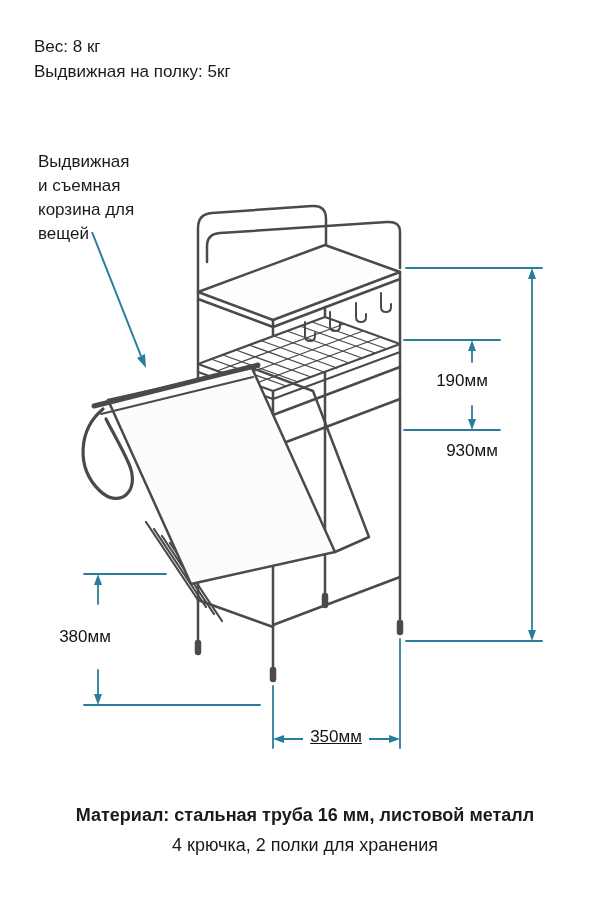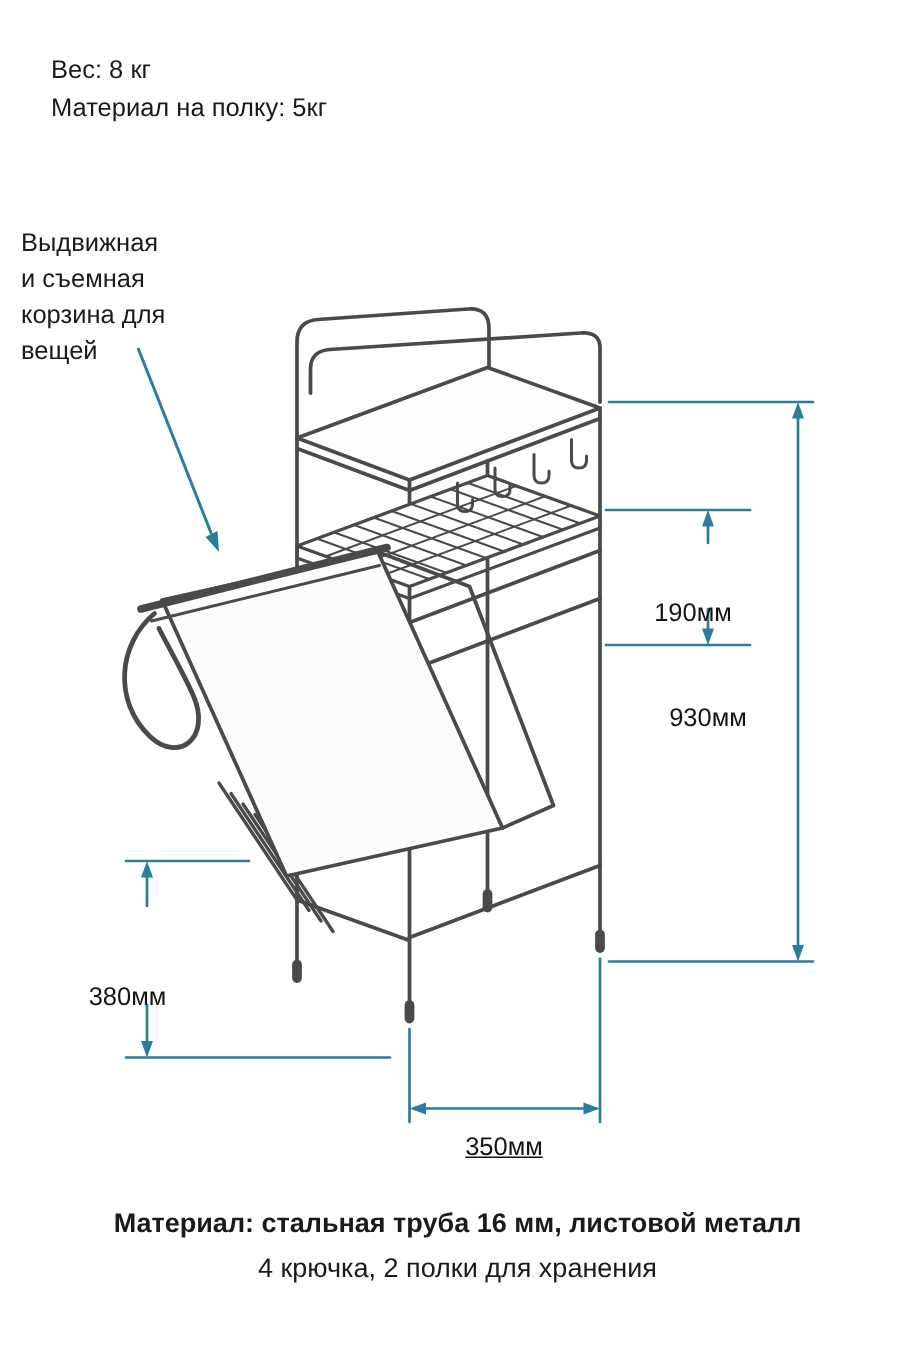--- a/index.html
+++ b/index.html
@@ -3,36 +3,36 @@
 <meta charset="utf-8">
 <style>
   html,body { margin:0; padding:0; }
   body {
     width:610px; height:898px; position:relative; overflow:hidden;
     background:#ffffff; color:#1a1a1a;
     font-family:"Liberation Sans", sans-serif;
   }
   .abs { position:absolute; }
   .spec-block { left:34px; top:34px; font-size:17px; line-height:25px; white-space:pre-line; }
-  .annotation { left:14px; top:150px; font-size:17px; line-height:24px; white-space:pre-line; }
-  .dim-label { font-size:17px; color:#141414; text-align:center;margin-top:28px; }
+  .annotation { left:38px; top:150px; font-size:17px; line-height:24px; white-space:pre-line; }
+  .dim-label { font-size:17px; color:#141414; text-align:center; }
   .dim-190 { left:430px; top:371px; width:64px; }
   .dim-930 { left:438px; top:441px; width:68px; }
   .dim-380 { left:48px;  top:627px; width:74px; }
   .dim-350 { left:303px; top:727px; width:66px; background:#ffffff;text-decoration:underline; }
   .footer { left:0; width:610px; text-align:center; font-size:18px; }
   .footer-1 { top:805px;font-weight:bold; }
   .footer-2 { top:835px; }
   svg.scene { position:absolute; left:0; top:0; }
 </style>
 </head>
 <body>
 
 <div class="abs spec-block"><span>Вес: 8 кг</span>
-<span>Материал на полку: 5кг</span></div>
+<span>Выдвижная на полку: 5кг</span></div>
 
 <div class="abs annotation">Выдвижная
 и съемная
 корзина для
 вещей</div>
 
 <svg class="scene" width="610" height="898" viewBox="0 0 610 898">
 
   <g stroke="#4a4a4a" stroke-width="2.5" fill="none" stroke-linecap="round" stroke-linejoin="round">
 

